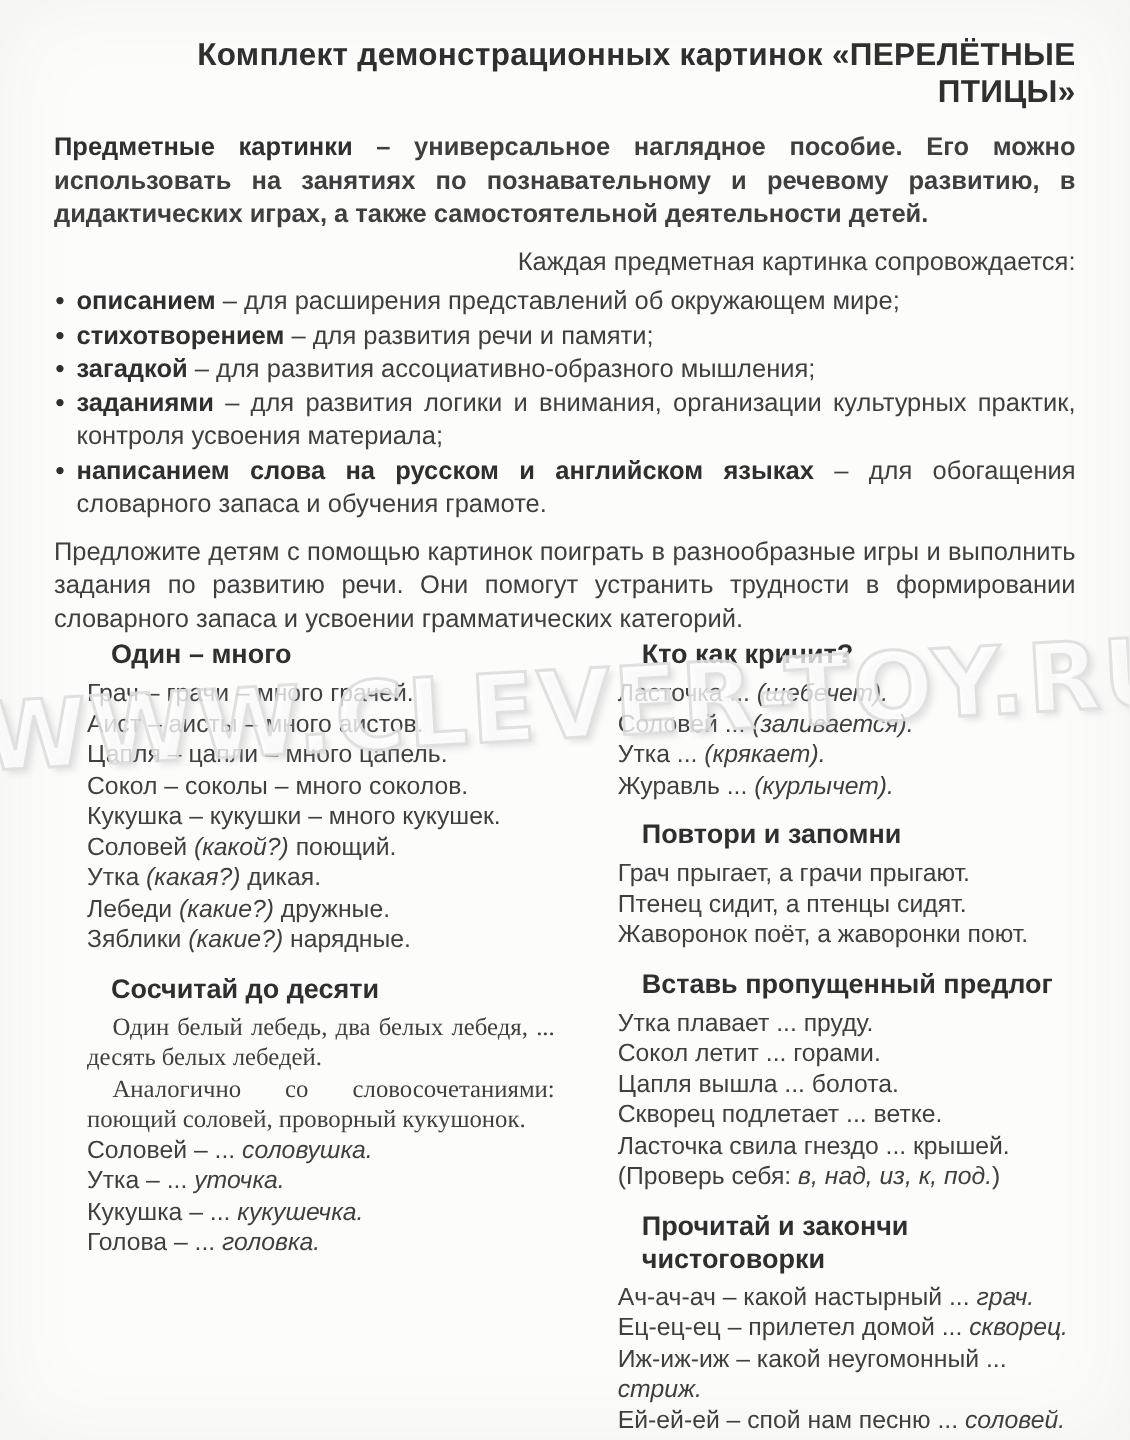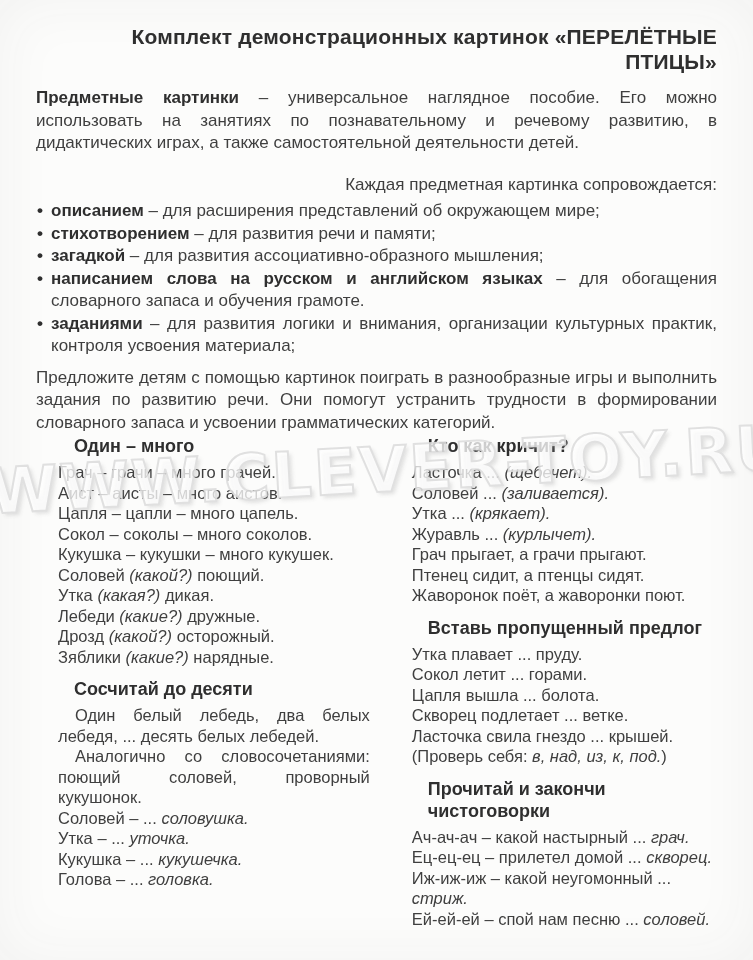--- a/index.html
+++ b/index.html
@@ -12,42 +12,42 @@
     position:relative; width:753px; height:960px; overflow:hidden;
     background:var(--paper);
     box-shadow:inset 0 0 60px rgba(60,60,60,0.05);
   }
   .content{position:relative; z-index:1; padding:24px 36px 0 36px; color:var(--text);}
   h1.title{
     font-size:21px; line-height:1.2; text-align:right; font-weight:bold;
     color:var(--heading); margin-bottom:13px; letter-spacing:0.2px;
   }
   p.para{font-size:17px; line-height:22.5px; text-align:justify;}
-  p.intro{margin-bottom:19px;}
+  p.intro{margin-bottom:9px;font-weight:bold;}
   p.intro b{color:var(--heading);}
   p.lead-in{text-align:right; margin-bottom:4px;}
   ul.bullets{list-style:none; margin-bottom:9px;}
   ul.bullets li{
     font-size:17px; line-height:22.5px; text-align:justify;
     padding-left:15px; position:relative;
   }
   ul.bullets li::before{content:"\2022"; position:absolute; left:1px; top:0; color:var(--heading); font-weight:bold;}
   ul.bullets li b{color:var(--heading);}
   p.para2{}
   .columns{display:flex; padding:0 0 0 22px;}
   .col{display:block;}
   .col-left{width:330px; margin-right:42px;}
   .col-right{width:323px;}
   .col h3{
     font-size:18px; line-height:22px; font-weight:bold; color:var(--heading);
     margin:11px 0 5px 16px;
   }
   .col h3:first-child{margin-top:1px;}
   .col .line{font-size:16.5px; line-height:20.5px;}
-  .col p.indent-line{font-size:16.5px; line-height:20.5px; text-align:justify; text-indent:17px;}
+  .col p.indent-line{font-size:16.5px; line-height:20.5px; text-align:justify; text-indent:17px;font-family:Liberation Serif, serif;}
   .it{font-style:italic;}
   .bd{font-weight:bold;}
   .watermark{
     position:absolute; z-index:2; left:-12px; top:434px; width:780px;
     font-family:"DejaVu Sans",sans-serif; font-weight:bold;
     font-size:63px; letter-spacing:2px; text-align:center; white-space:nowrap;
     color:rgba(255,255,255,0.82);
     -webkit-text-stroke:2px var(--wm-stroke);
     text-shadow:3px 3px 4px rgba(170,170,170,0.35);
     transform:rotate(-3.2deg);
@@ -60,51 +60,51 @@
 <div class="page">
   <div class="watermark">WWW.CLEVER-TOY.RU</div>
   <div class="content">
     <h1 class="title">Комплект демонстрационных картинок «ПЕРЕЛЁТНЫЕ ПТИЦЫ»</h1>
     <p class="para intro"><b>Предметные картинки</b><span> – универсальное наглядное пособие. Его можно использовать на занятиях по познавательному и речевому развитию, в дидактических играх, а также самостоятельной деятельности детей.</span></p>
     <p class="para lead-in">Каждая предметная картинка сопровождается:</p>
     <ul class="bullets">
         <li><b>описанием</b><span> – для расширения представлений об окружающем мире;</span></li>
         <li><b>стихотворением</b><span> – для развития речи и памяти;</span></li>
         <li><b>загадкой</b><span> – для развития ассоциативно-образного мышления;</span></li>
+        <li><b>заданиями</b><span> – для развития логики и внимания, организации культурных практик, контроля усвоения материала;</span></li>
         <li><b>написанием слова на русском и английском языках</b><span> – для обогащения словарного запаса и обучения грамоте.</span></li>
-        <li><b>заданиями</b><span> – для развития логики и внимания, организации культурных практик, контроля усвоения материала;</span></li>
       </ul>
     <p class="para para2">Предложите детям с помощью картинок поиграть в разнообразные игры и выполнить задания по развитию речи. Они помогут устранить трудности в формировании словарного запаса и усвоении грамматических категорий.</p>
     <div class="columns">
       <div class="col col-left">
           <h3><span class="bd">Один – много</span></h3>
           <div class="line"><span>Грач – грачи – много грачей.</span></div>
           <div class="line"><span>Аист – аисты – много аистов.</span></div>
           <div class="line"><span>Цапля – цапли – много цапель.</span></div>
           <div class="line"><span>Сокол – соколы – много соколов.</span></div>
           <div class="line"><span>Кукушка – кукушки – много кукушек.</span></div>
           <div class="line"><span>Соловей </span><span class="it">(какой?)</span><span> поющий.</span></div>
           <div class="line"><span>Утка </span><span class="it">(какая?)</span><span> дикая.</span></div>
           <div class="line"><span>Лебеди </span><span class="it">(какие?)</span><span> дружные.</span></div>
-          <div class="line"><span>Дрозд </span><span class="it">(какой?)</span><span> осторожный.</span></div>
           <div class="line"><span>Зяблики </span><span class="it">(какие?)</span><span> нарядные.</span></div>
           <h3><span class="bd">Сосчитай до десяти</span></h3>
           <p class="indent-line"><span>Один белый лебедь, два белых лебедя, ... десять белых лебедей.</span></p>
           <p class="indent-line"><span>Аналогично со словосочетаниями: поющий соловей, проворный кукушонок.</span></p>
           <div class="line"><span>Соловей – ... </span><span class="it">соловушка.</span></div>
           <div class="line"><span>Утка – ... </span><span class="it">уточка.</span></div>
           <div class="line"><span>Кукушка – ... </span><span class="it">кукушечка.</span></div>
           <div class="line"><span>Голова – ... </span><span class="it">головка.</span></div>
         </div>
       <div class="col col-right">
           <h3><span class="bd">Кто как кричит?</span></h3>
           <div class="line"><span>Ласточка ... </span><span class="it">(щебечет).</span></div>
           <div class="line"><span>Соловей ... </span><span class="it">(заливается).</span></div>
           <div class="line"><span>Утка ... </span><span class="it">(крякает).</span></div>
           <div class="line"><span>Журавль ... </span><span class="it">(курлычет).</span></div>
+          <h3><span class="bd">Повтори и запомни</span></h3>
           <div class="line"><span>Грач прыгает, а грачи прыгают.</span></div>
           <div class="line"><span>Птенец сидит, а птенцы сидят.</span></div>
           <div class="line"><span>Жаворонок поёт, а жаворонки поют.</span></div>
           <h3><span class="bd">Вставь пропущенный предлог</span></h3>
           <div class="line"><span>Утка плавает ... пруду.</span></div>
           <div class="line"><span>Сокол летит ... горами.</span></div>
           <div class="line"><span>Цапля вышла ... болота.</span></div>
           <div class="line"><span>Скворец подлетает ... ветке.</span></div>
           <div class="line"><span>Ласточка свила гнездо ... крышей.</span></div>
           <div class="line"><span>(Проверь себя: </span><span class="it">в, над, из, к, под.</span><span>)</span></div>

